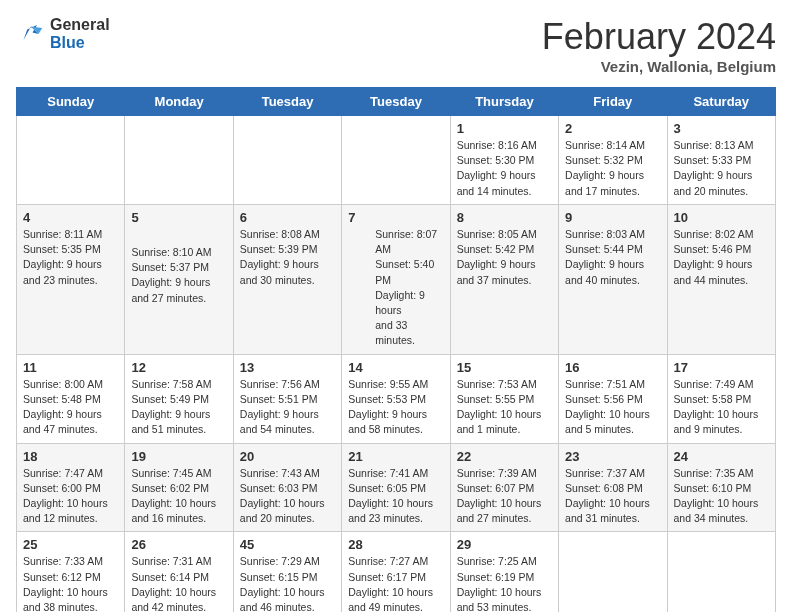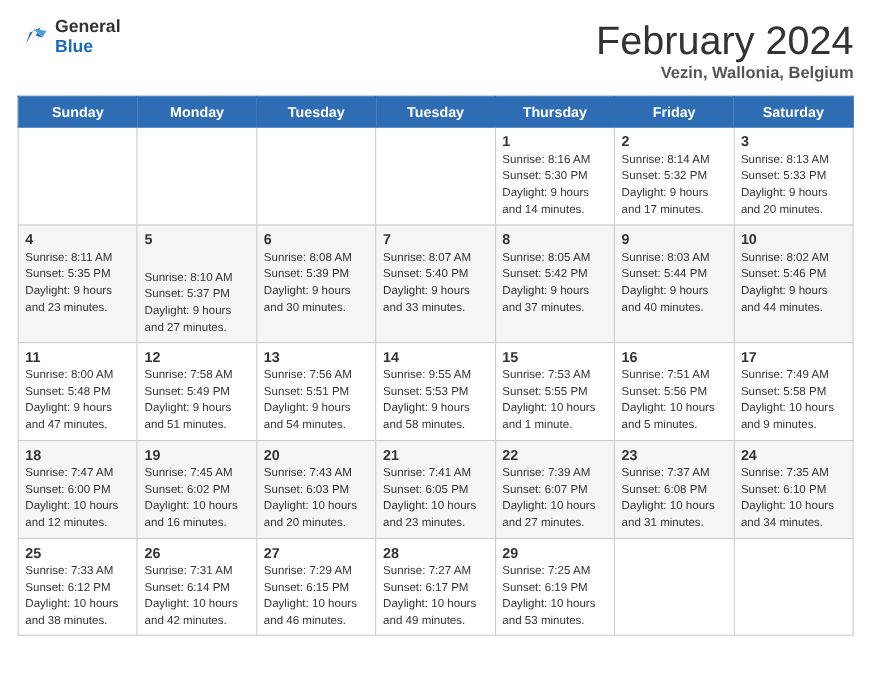--- a/index.html
+++ b/index.html
@@ -155,21 +155,21 @@
         </td>
         <td>
           <span class="day-num">6</span>
           <div class="day-info" style="white-space: pre-line;">Sunrise: 8:08 AM
 Sunset: 5:39 PM
 Daylight: 9 hours
 and 30 minutes.</div>
         </td>
         <td>
           <span class="day-num">7</span>
-          <div class="day-info" style="white-space: pre-line;">Sunrise: 8:07 AM
+          <div class="day-info" style="white-space: pre-line; margin-left: 27px;">Sunrise: 8:07 AM
 Sunset: 5:40 PM
 Daylight: 9 hours
 and 33 minutes.</div>
         </td>
         <td>
           <span class="day-num">8</span>
           <div class="day-info" style="white-space: pre-line;">Sunrise: 8:05 AM
 Sunset: 5:42 PM
 Daylight: 9 hours
 and 37 minutes.</div>
@@ -300,21 +300,21 @@
 and 38 minutes.</div>
         </td>
         <td>
           <span class="day-num">26</span>
           <div class="day-info" style="white-space: pre-line;">Sunrise: 7:31 AM
 Sunset: 6:14 PM
 Daylight: 10 hours
 and 42 minutes.</div>
         </td>
         <td>
-          <span class="day-num">27</span>
+          <span class="day-num">45</span>
           <div class="day-info" style="white-space: pre-line;">Sunrise: 7:29 AM
 Sunset: 6:15 PM
 Daylight: 10 hours
 and 46 minutes.</div>
         </td>
         <td>
           <span class="day-num">28</span>
           <div class="day-info" style="white-space: pre-line;">Sunrise: 7:27 AM
 Sunset: 6:17 PM
 Daylight: 10 hours

